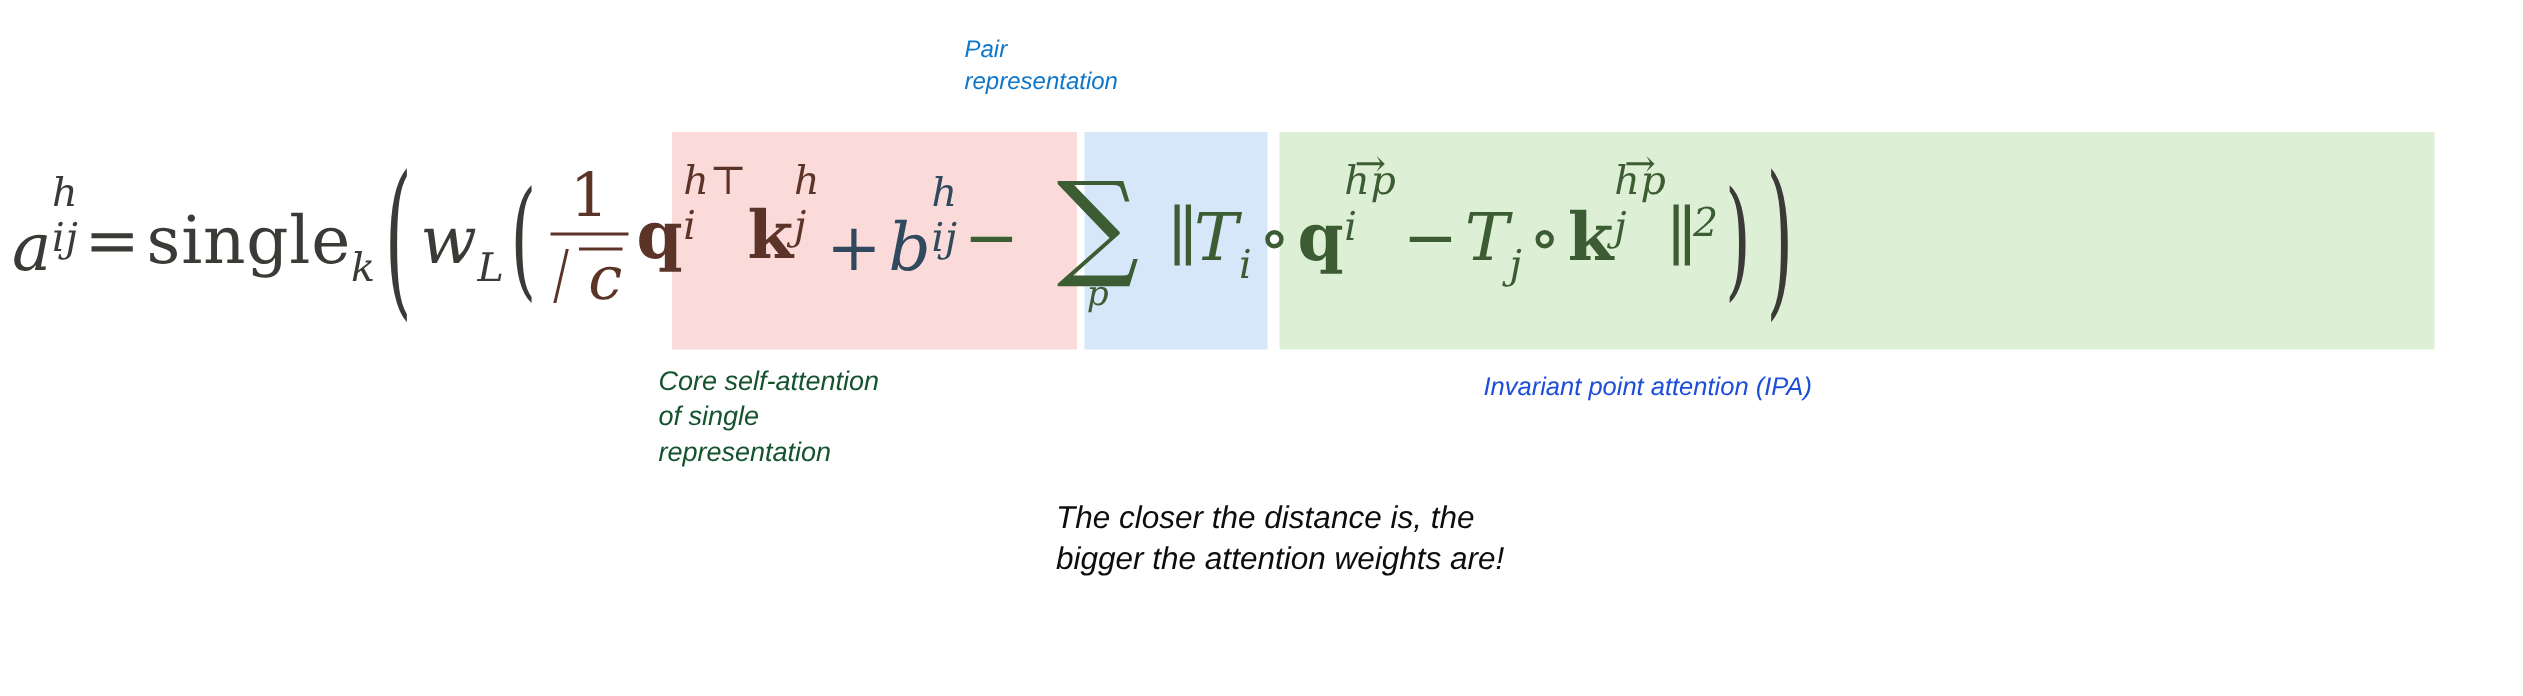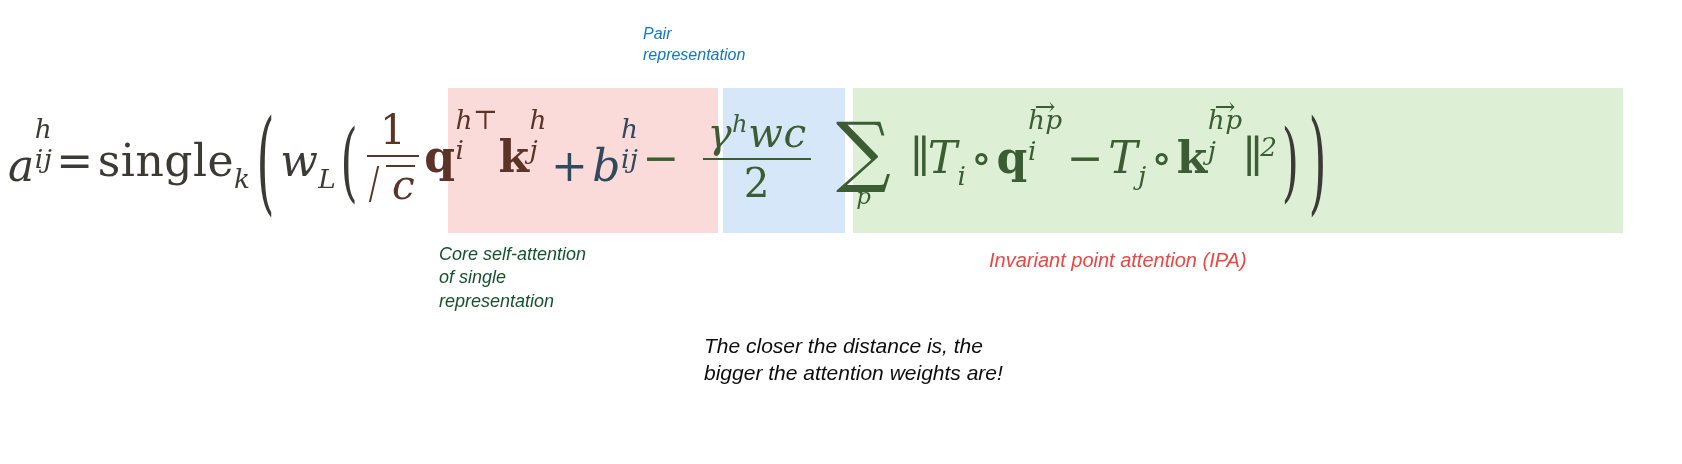--- a/index.html
+++ b/index.html
@@ -190,22 +190,22 @@
     font-size: 16px;
     color: #1177c9;
   }
   #label-core {
     left: 439px; top: 243px;
     font-size: 18px;
     color: #14532d;
   }
   #label-ipa {
     left: 989px; top: 247px;
-    font-size: 20px;
-    color: #ef4444;
+    font-size: 17px;
+    color: #1d4ed8;
   }
   #caption {
     position: absolute;
     left: 704px; top: 332px;
     font-family: "Liberation Sans", sans-serif;
     font-style: italic;
     font-size: 21px;
     line-height: 1.30;
     color: #0d0d0d;
     white-space: pre-line;
@@ -243,25 +243,20 @@
       </span><span><span class="mbf">q</span><span class="subsup"><span class="s-up"><span>h</span><span class="op">⊤</span></span><span class="s-dn">i</span></span></span><span><span class="mbf">k</span><span class="subsup"><span class="s-up">h</span><span class="s-dn">j</span></span></span>
     </span>
 
     <span class="seg-blue">
       <span class="op segpad">+</span><span><span class="mi">b</span><span class="subsup"><span class="s-up">h</span><span class="s-dn">ij</span></span></span>
     </span>
 
     <span class="seg-green">
       <span class="op segpad">−</span>
 
-      <span class="frac">
-        <span class="num"><span class="mi">γ</span><span class="sup">h</span><span class="mi">wc</span></span>
-        <span class="bar"></span>
-        <span class="den">2</span>
-      </span>
 
       <span class="bigsum">
         <span class="sig">∑</span>
         <span class="lim">p</span>
       </span>
 
       <span class="norm">∥</span><span><span class="mi">T</span><span class="sub">i</span></span><span class="op segpad">∘</span><span><span class="mbf">q</span><span class="subsup"><span class="s-up"><span class="vecarg"><span class="arrow">→</span><span>hp</span></span></span><span class="s-dn">i</span></span></span><span class="op segpad">−</span><span><span class="mi">T</span><span class="sub">j</span></span><span class="op segpad">∘</span><span><span class="mbf">k</span><span class="subsup"><span class="s-up"><span class="vecarg"><span class="arrow">→</span><span>hp</span></span></span><span class="s-dn">j</span></span></span><span class="norm">∥</span><span class="sup">2</span>
     </span>
 
     <span class="bigparen-sm seg-plain">)</span>

